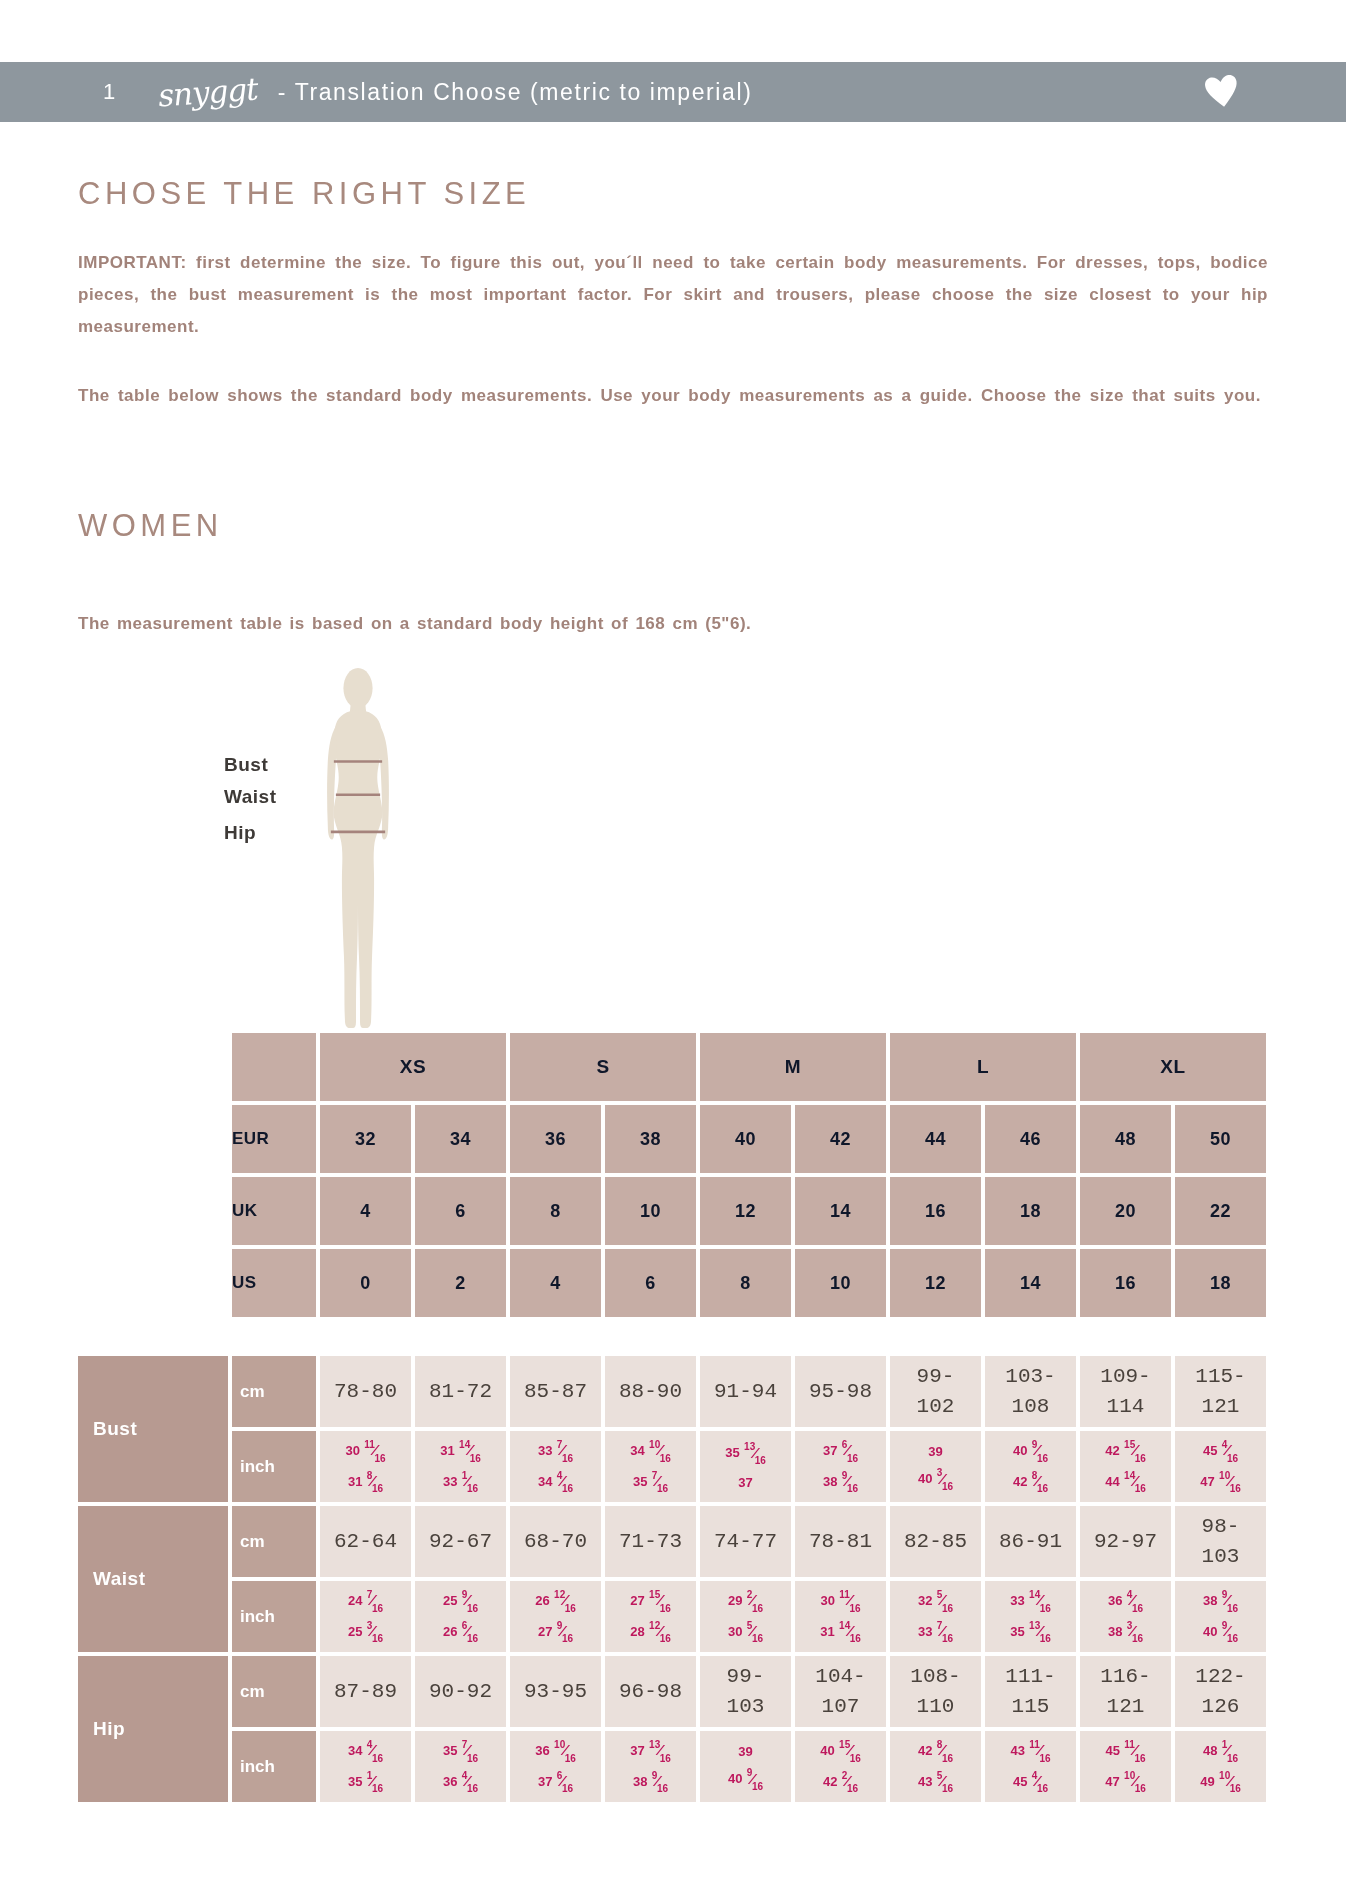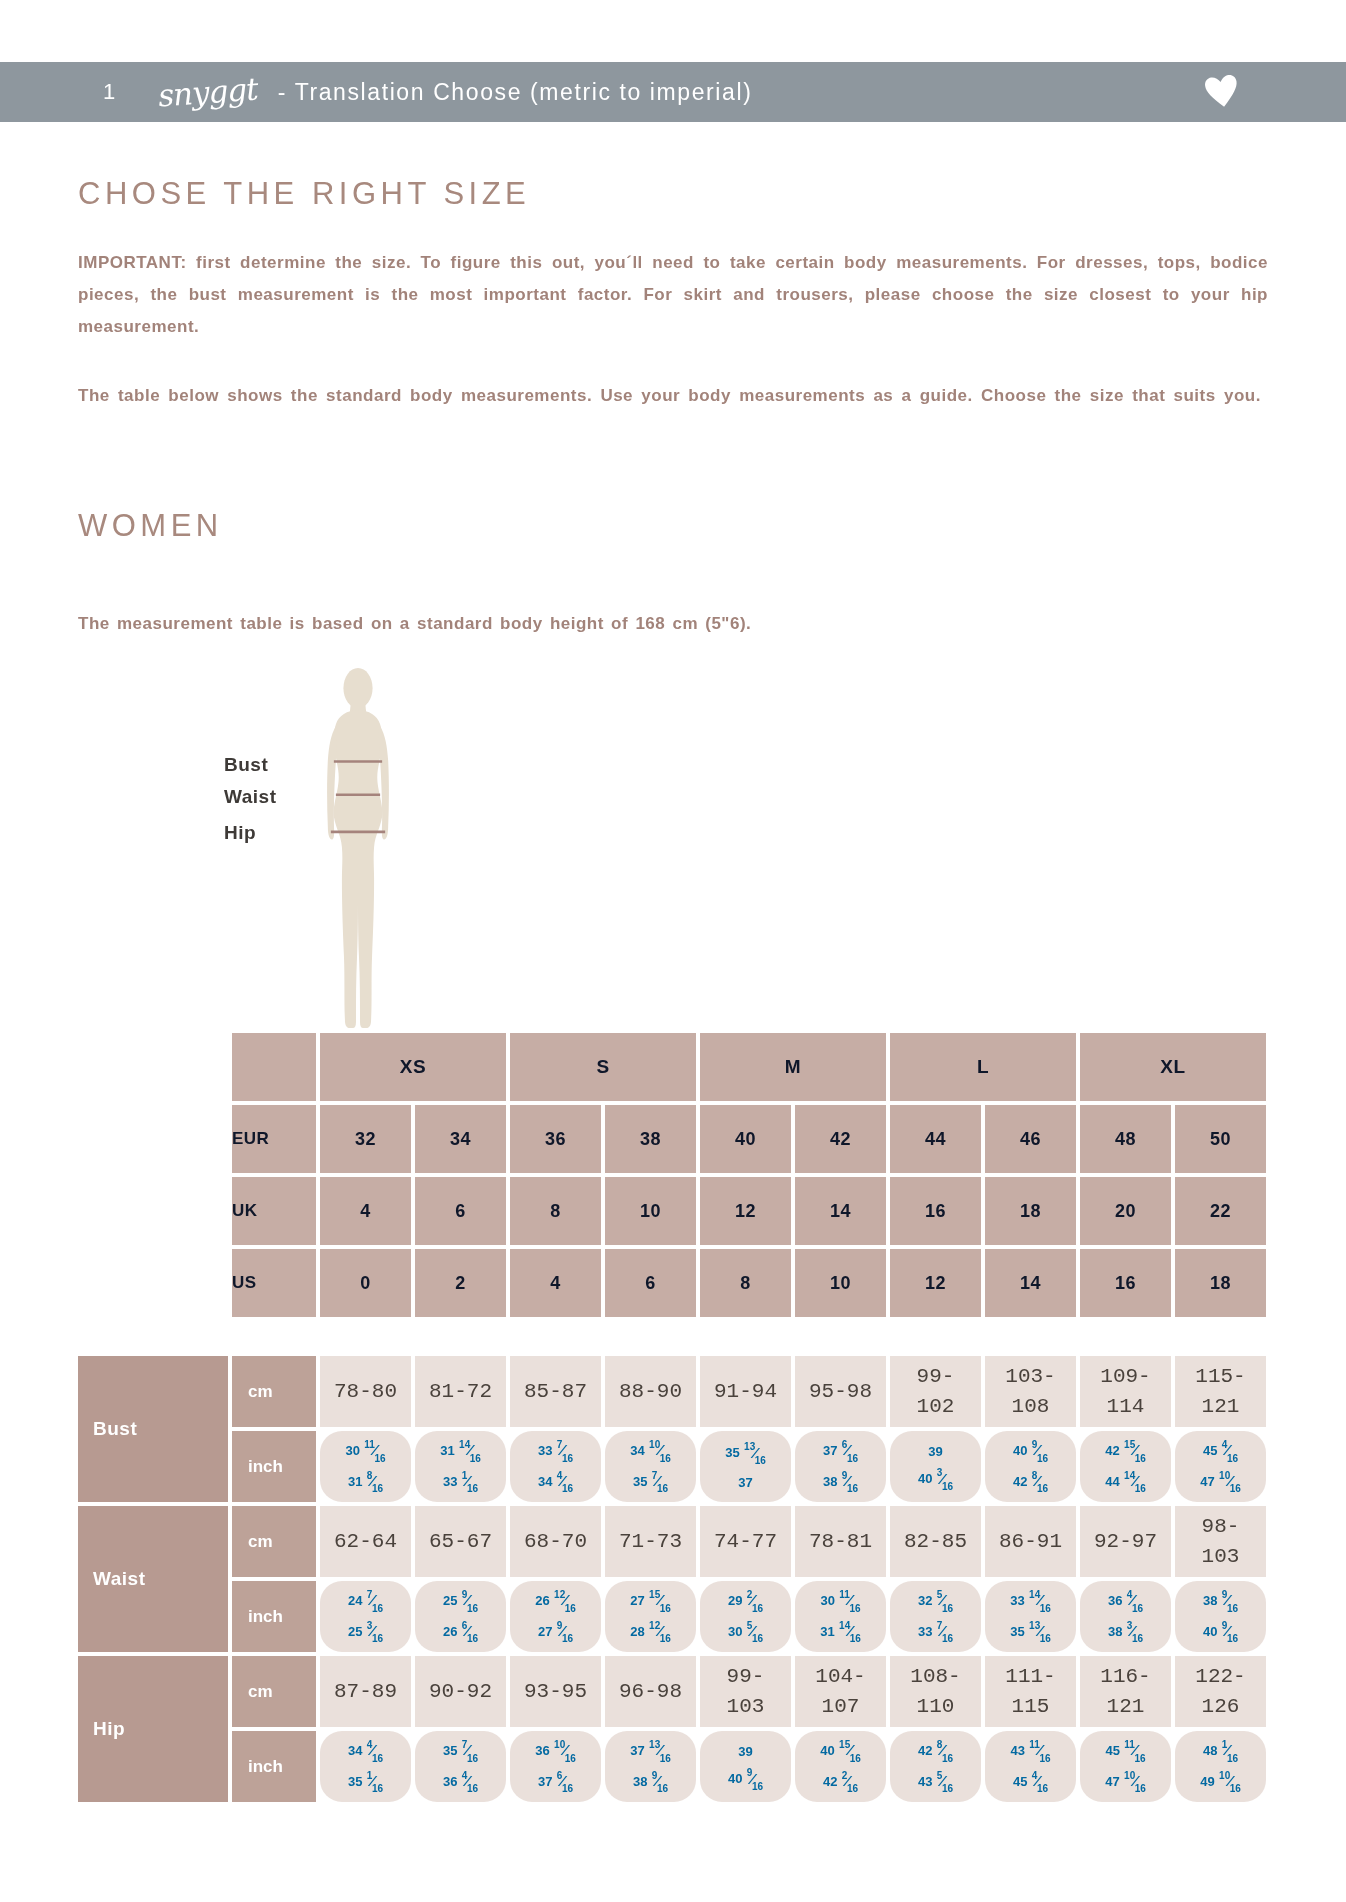--- a/index.html
+++ b/index.html
@@ -102,33 +102,33 @@
   .m-cell{display:flex;align-items:center;justify-content:center;}
   .mlabel{
     grid-row:span 2;
     background:var(--row-label-bg);
     color:#fff;font-weight:bold;font-size:19px;letter-spacing:.5px;
     justify-content:flex-start;padding-left:15px;
   }
   .munit{
     background:var(--unit-label-bg);
     color:#fff;font-weight:bold;font-size:17px;
-    justify-content:flex-start;padding-left:16px;
+    justify-content:flex-start;padding-left:8px;
   }
   .mcm{
     background:var(--data-cell-bg);
     color:var(--data-text);
     font-family:"Liberation Mono", monospace;
     font-size:21px;line-height:30px;
     text-align:center;
   }
   .minch{
     background:var(--data-cell-bg);
-    color:#0369a1;
-    flex-direction:column;gap:10px;border-radius:22px;
+    color:#be185d;
+    flex-direction:column;gap:10px;
   }
   .in-line{line-height:1;white-space:nowrap;}
   .wnum{font-size:13px;font-weight:bold;}
   .fr sup{font-size:10px;font-weight:bold;position:relative;top:-1px;}
   .fr sub{font-size:10px;font-weight:bold;position:relative;top:2px;}
   .fsl{font-size:15px;font-style:italic;font-weight:bold;margin:0 -1.5px;}
 </style>
 </head>
 <body>
 
@@ -271,21 +271,21 @@
       <div class="in-line"><span class="wnum">42</span>&nbsp;<span class="fr"><sup>15</sup><span class="fsl">⁄</span><sub>16</sub></span></div>
       <div class="in-line"><span class="wnum">44</span>&nbsp;<span class="fr"><sup>14</sup><span class="fsl">⁄</span><sub>16</sub></span></div>
     </div>
     <div class="m-cell minch">
       <div class="in-line"><span class="wnum">45</span>&nbsp;<span class="fr"><sup>4</sup><span class="fsl">⁄</span><sub>16</sub></span></div>
       <div class="in-line"><span class="wnum">47</span>&nbsp;<span class="fr"><sup>10</sup><span class="fsl">⁄</span><sub>16</sub></span></div>
     </div>
     <div class="m-cell mlabel">Waist</div>
     <div class="m-cell munit">cm</div>
     <div class="m-cell mcm">62-64</div>
-    <div class="m-cell mcm">65-67</div>
+    <div class="m-cell mcm">92-67</div>
     <div class="m-cell mcm">68-70</div>
     <div class="m-cell mcm">71-73</div>
     <div class="m-cell mcm">74-77</div>
     <div class="m-cell mcm">78-81</div>
     <div class="m-cell mcm">82-85</div>
     <div class="m-cell mcm">86-91</div>
     <div class="m-cell mcm">92-97</div>
     <div class="m-cell mcm">98-<br>103</div>
     <div class="m-cell munit">inch</div>
     <div class="m-cell minch">

